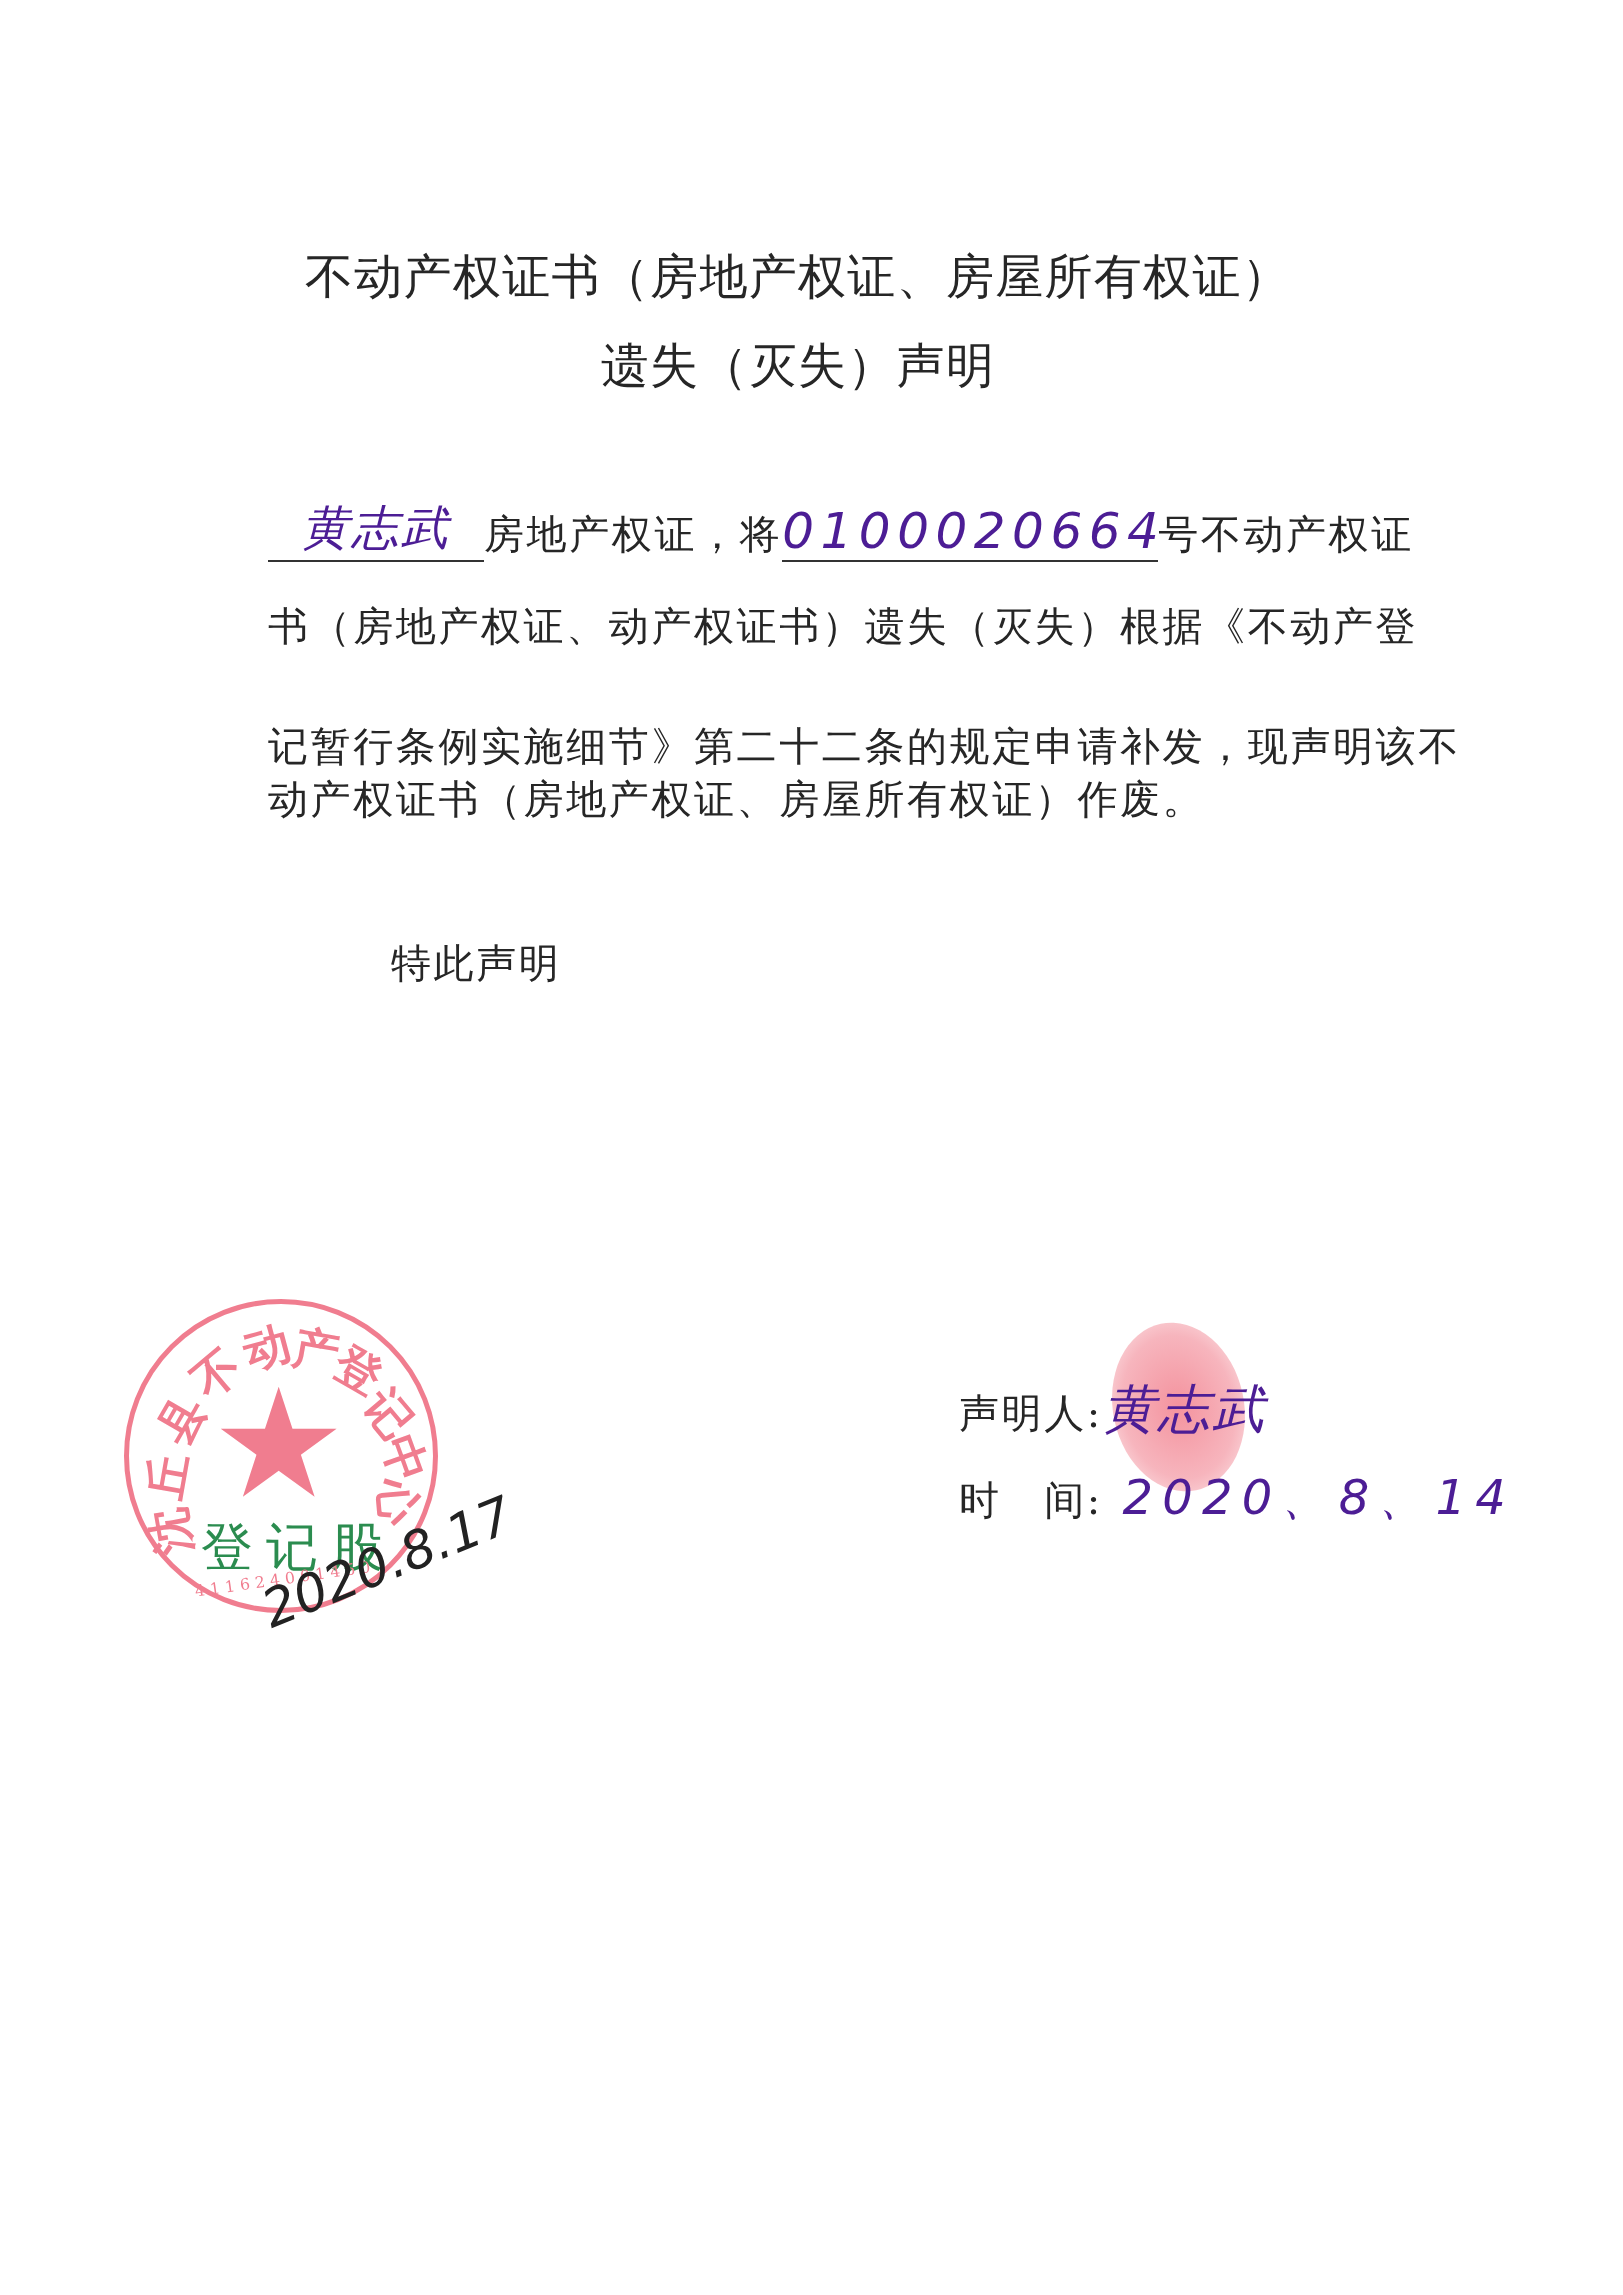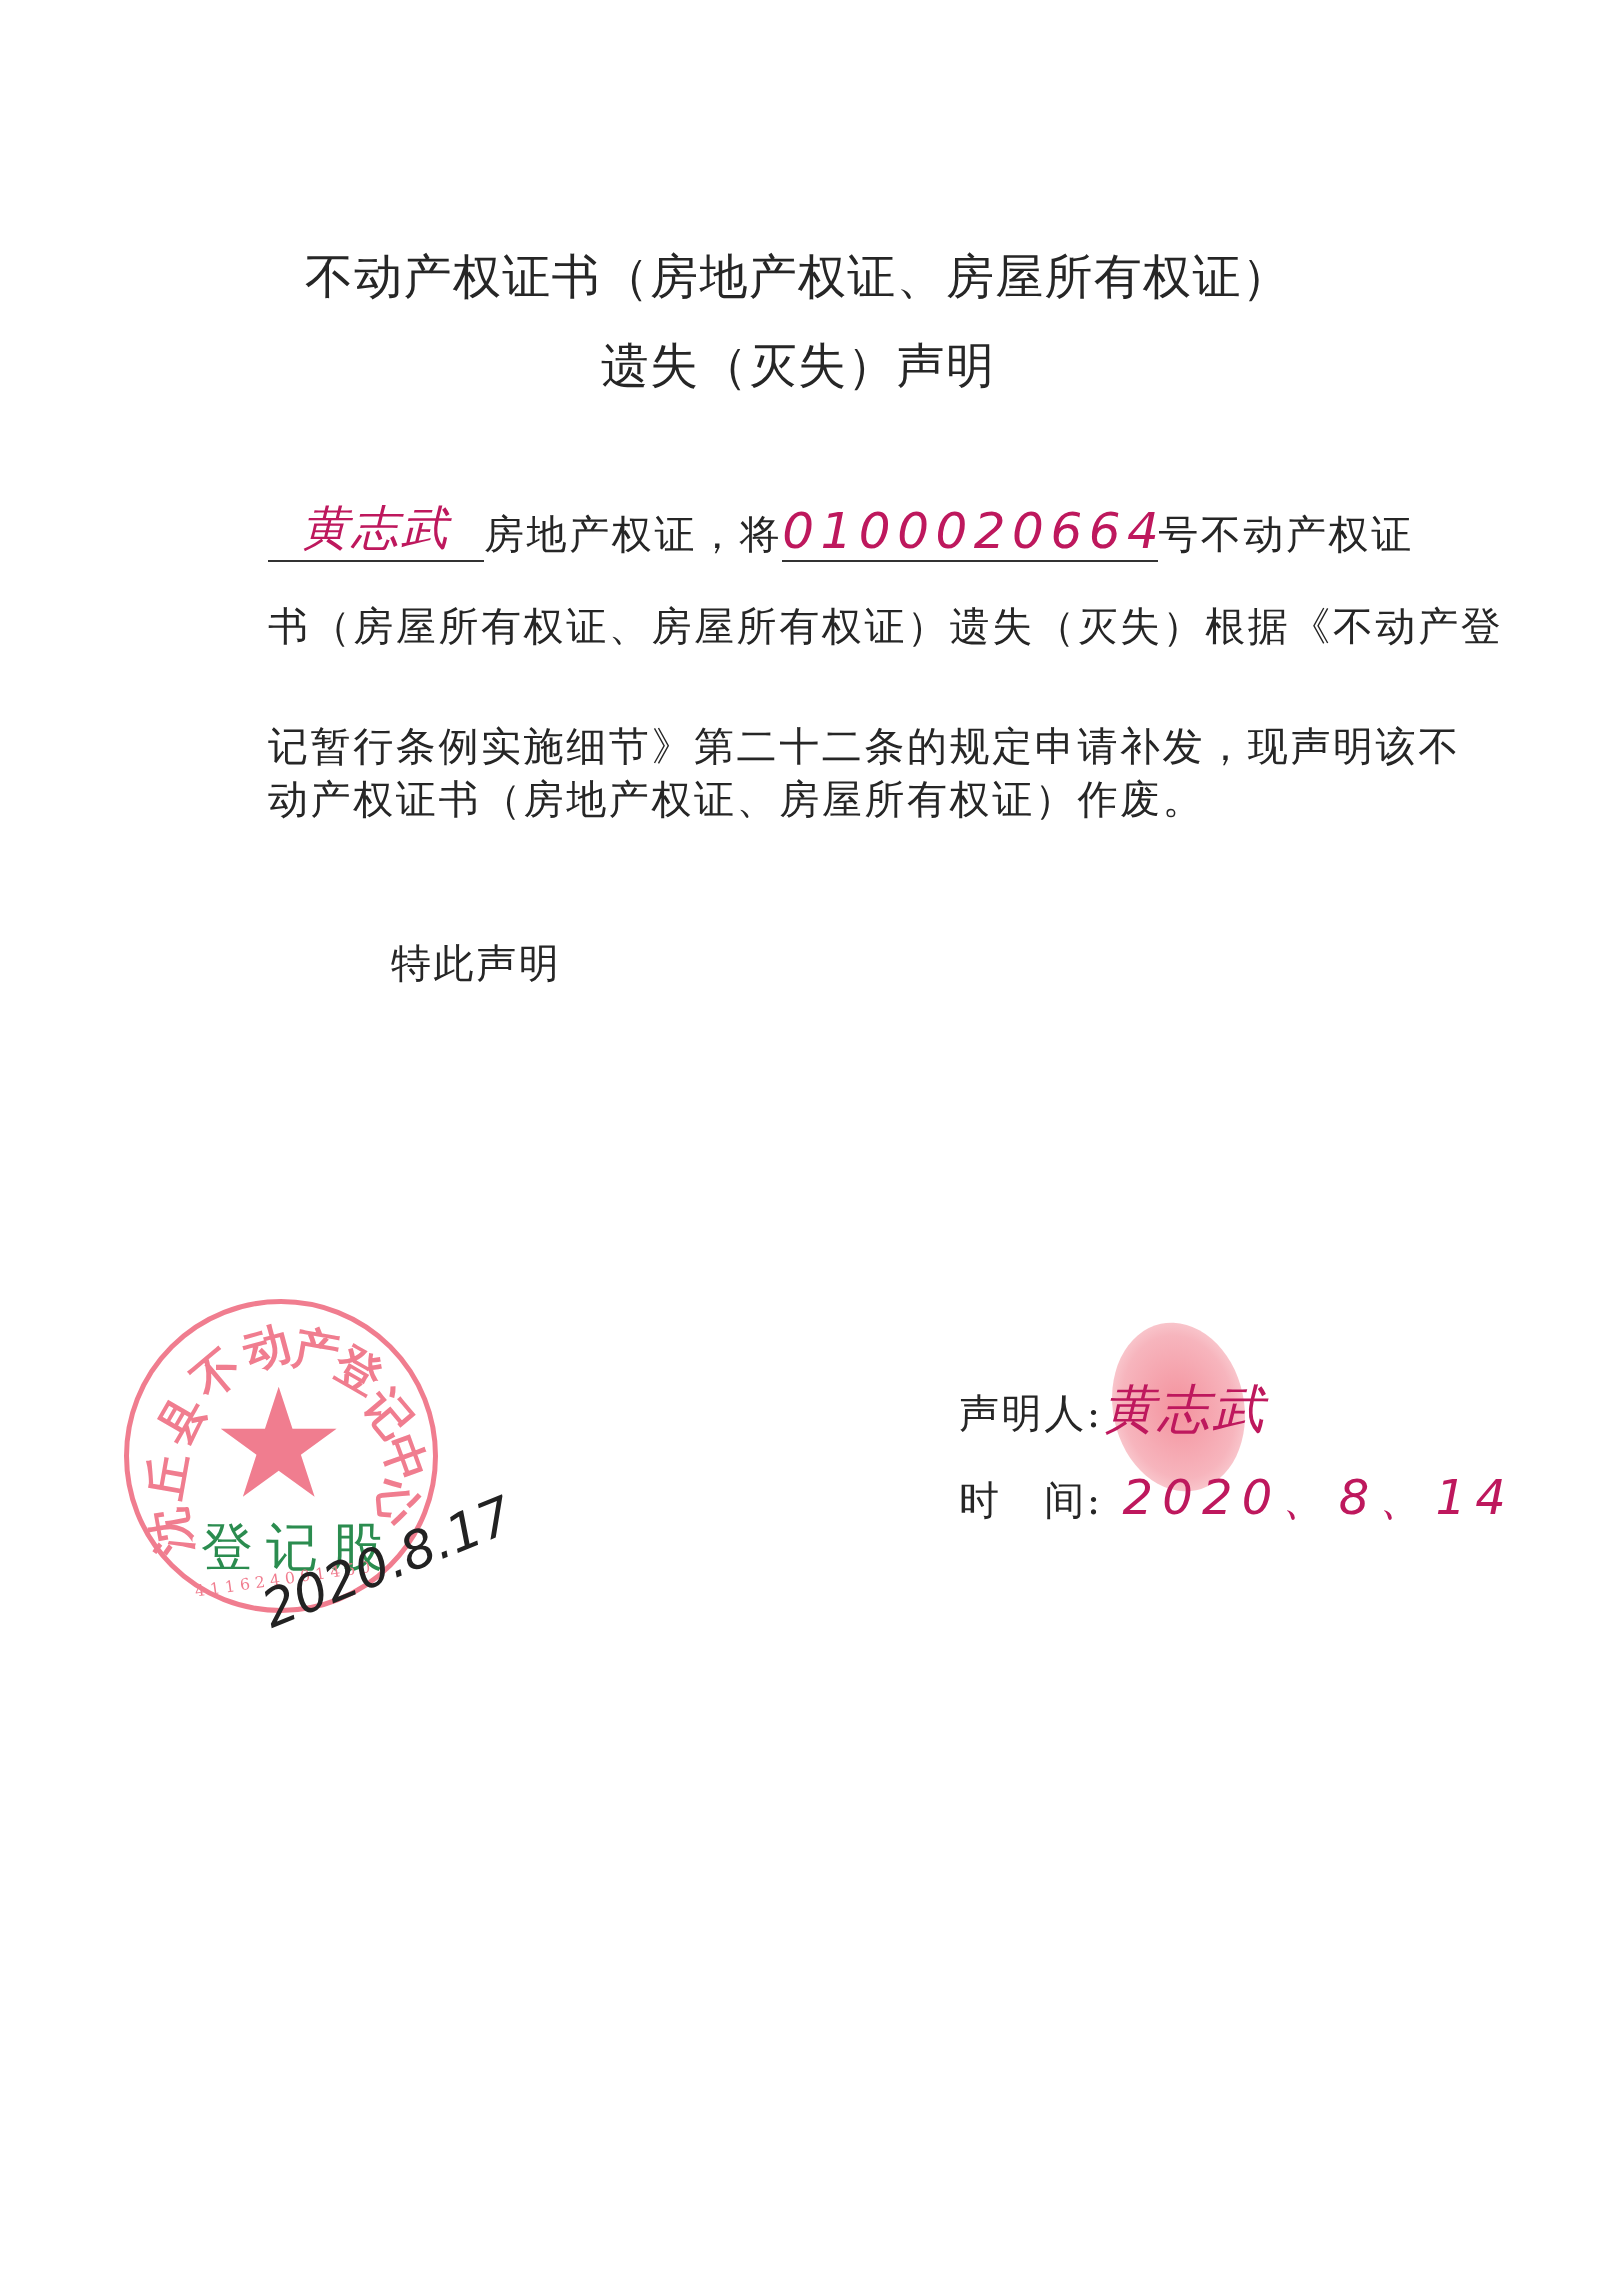--- a/index.html
+++ b/index.html
@@ -1,38 +1,38 @@
 <!DOCTYPE html>
 <html style="font-size:10.5px"><head>
 <meta charset="utf-8">
 <style>
   html, body { margin:0; padding:0; }
   body { width:1624px; height:2295px; background:#ffffff; position:relative; overflow:hidden;
          font-family:"DejaVu Serif","Liberation Serif",serif; color:#262626; }
   .abs { position:absolute; }
   .title { left:0; width:1596px; text-align:center; font-size:48px; letter-spacing:1.3px; }
   .line { left:268px; font-size:40px; white-space:nowrap; letter-spacing:2.6px; }
-  .hand { font-family:"DejaVu Sans","Liberation Sans",sans-serif; font-style:italic; color:#be185d; }
+  .hand { font-family:"DejaVu Sans","Liberation Sans",sans-serif; font-style:italic; color:#4c1d95; }
   .uline { display:inline-block; border-bottom:2.6px solid #333; text-align:center; vertical-align:bottom; }
   .seal { left:124px; top:1299px; width:314px; height:314px; border-radius:50%; border:5.9px solid #ef6f83; box-sizing:border-box; opacity:0.9; }
   .seal-arc span { position:absolute; color:#ef6f83; font-size:46px; font-weight:bold; }
   .star { color:#ef6f83; font-size:151px; line-height:1; }
   .fingerprint { left:1113px; top:1322px; width:131px; height:170px; border-radius:50%;
                  background:radial-gradient(ellipse at center, rgba(240,110,125,0.75) 0%, rgba(240,120,135,0.55) 60%, rgba(245,150,160,0.15) 100%); transform:rotate(-12deg); }
 </style>
 </head>
 <body>
 
 <div class="abs title" style="top:245px;">不动产权证书（房地产权证、房屋所有权证）</div>
 <div class="abs title" style="top:334px;">遗失（灭失）声明</div>
 
 <div class="abs line" style="top:497px;">
   <span class="uline hand" style="width:216px;font-size:47px;">黄志武</span><span>房地产权证，将</span><span class="uline hand" style="width:376px;font-size:50px;letter-spacing:6.5px;">0100020664</span><span>号不动产权证</span>
 </div>
-<div class="abs line" style="top:599px;">书（房屋所有权证、房屋所有权证）遗失（灭失）根据《不动产登</div>
+<div class="abs line" style="top:599px;">书（房地产权证、动产权证书）遗失（灭失）根据《不动产登</div>
 <div class="abs line" style="top:695px;margin-top:24px;">记暂行条例实施细节》第二十二条的规定申请补发，现声明该不</div>
 <div class="abs line" style="top:772px;text-align:right;">动产权证书（房地产权证、房屋所有权证）作废。</div>
 
 <div class="abs line" style="top:936px; left:347px;margin-left:44px;">特此声明</div>
 
 <div class="abs seal">
   <div class="seal-arc">
     <span style="left:19.6px;top:196px;transform:rotate(-100deg);">沈</span>
     <span style="left:16.4px;top:141px;transform:rotate(-80deg);">丘</span>
     <span style="left:29.5px;top:85px;transform:rotate(-60deg);">县</span>

